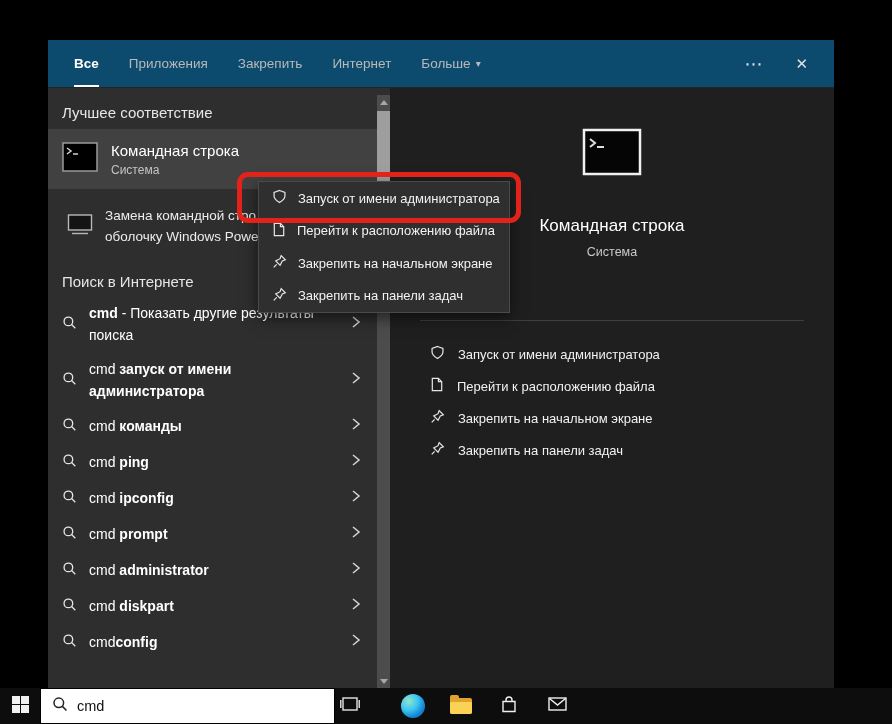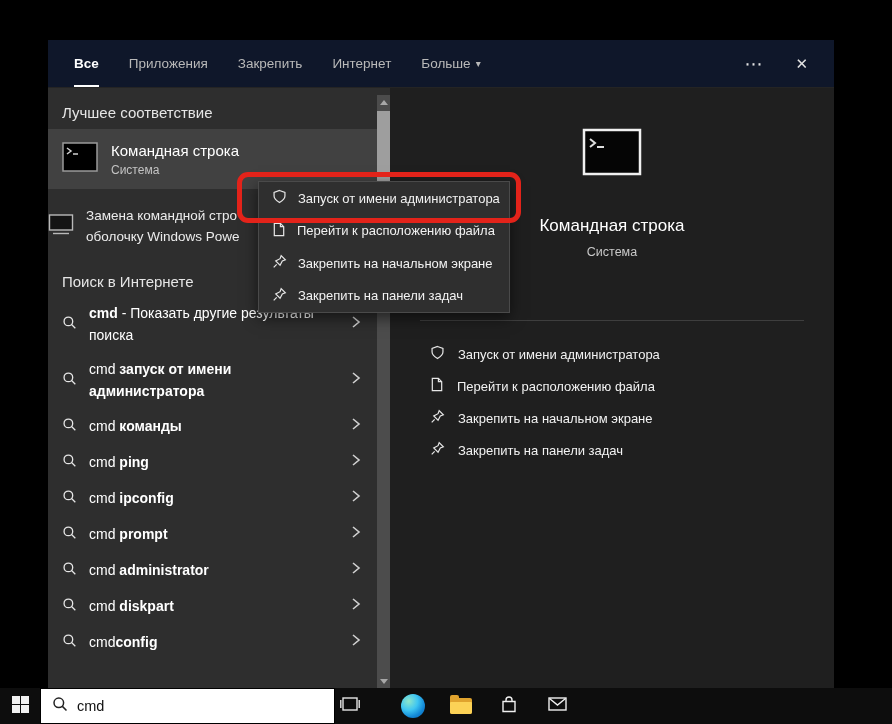--- a/index.html
+++ b/index.html
@@ -1,39 +1,39 @@
 <!DOCTYPE html>
 <html><head>
 <meta charset="utf-8">
 <style>
   * { margin:0; padding:0; box-sizing:border-box; }
   html,body { background:#000; }
   body { font-family:"Liberation Sans", sans-serif; }
   #canvas { position:relative; width:892px; height:724px; background:#000; overflow:hidden; }
 
   
-  .panel { position:absolute; left:48px; top:40px; width:786px; height:648px; background:#0f172a; display:flex; flex-direction:column; }
+  .panel { position:absolute; left:48px; top:40px; width:786px; height:648px; background:#0c4a6e; display:flex; flex-direction:column; }
 
   .hdr { height:48px; display:flex; align-items:stretch; padding:0 26px; border-bottom:1px solid #242424; flex:0 0 48px; }
   .tab { display:flex; align-items:center; gap:5px; margin-right:30px; font-size:13.5px; color:#b9b9b9; border-bottom:2px solid transparent; padding-top:2px; cursor:default; }
   .tab.selected { color:#fff; border-bottom-color:#fff; font-weight:700; }
   .tab .chev { font-size:10px; color:#b9b9b9; }
   .hdr-right { margin-left:auto; display:flex; align-items:center; gap:32px; }
   .hdr-btn { color:#e2e2e2; font-size:15px; line-height:1; cursor:default; }
   .hdr-btn.more { font-size:18px; letter-spacing:1px; }
 
   .bodyrow { flex:1; display:flex; min-height:0; }
 
   
   .left { position:relative; width:342px; background:#2e2e2e; }
   .section-h { margin:16px 0 0 14px; font-size:15px; color:#e6e6e6; }
   .bm-row { margin-top:8px; margin-right:13px; height:60px; background:#414141; display:flex; align-items:center; padding-left:14px; gap:13px; }
   .bm-texts .t1 { font-size:15px; color:#fff; }
   .bm-texts .t2 { font-size:12px; color:#c3c3c3; margin-top:4px; }
-  .set-row { margin-top:6px; margin-right:13px; height:62px; display:flex; align-items:center; padding-left:0; gap:12px; }
+  .set-row { margin-top:6px; margin-right:13px; height:62px; display:flex; align-items:center; padding-left:19px; gap:12px; }
   .set-texts { font-size:13.5px; color:#ececec; line-height:21px; }
   .web-list { margin-top:6px; }
   .web-item { position:relative; display:flex; align-items:center; padding-left:14px; gap:12px; margin-right:13px; }
   .web-item.one { height:36px; }
   .web-item.two { height:56px; }
   .web-item .txt { width:238px; font-size:14px; line-height:22px; color:#fff; }
   .web-item .q { font-weight:400; color:#fff; }
   .web-item .c { font-weight:700; color:#fff; }
   .web-item.more .q { font-weight:700; }
   .web-item.more .c { font-weight:400; }

